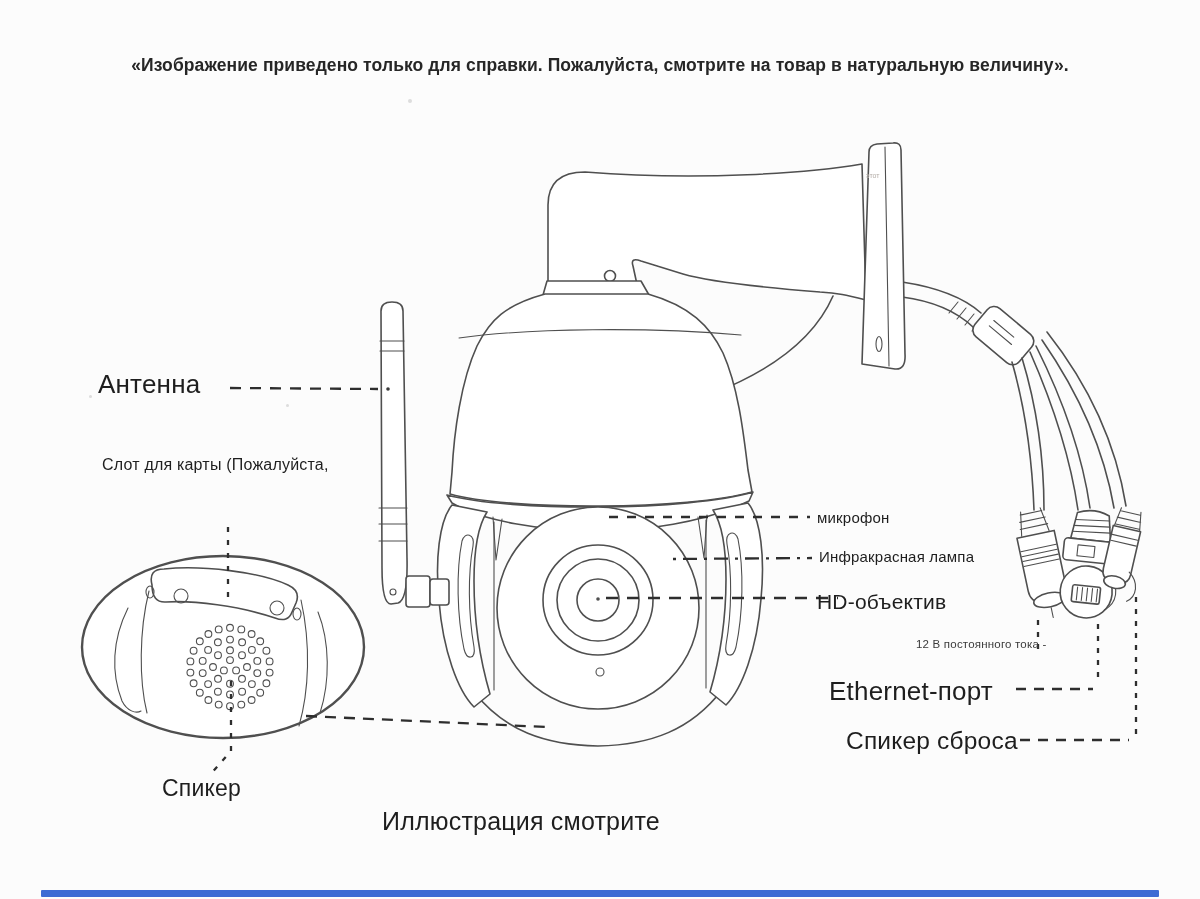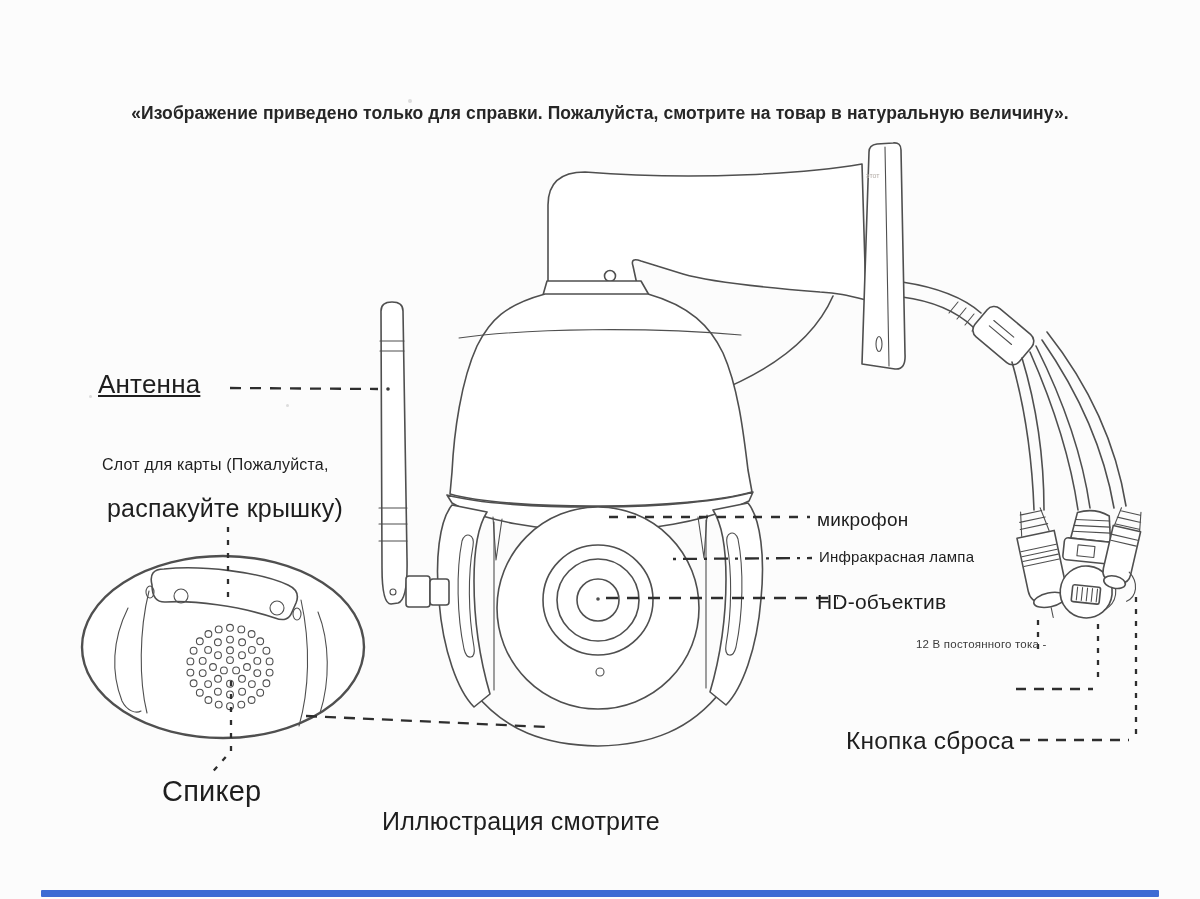--- a/index.html
+++ b/index.html
@@ -8,21 +8,21 @@
          font-family:"Liberation Sans", sans-serif; color:var(--text); }
   .stage { position:relative; width:1200px; height:899px; }
   svg { position:absolute; left:0; top:0; }
   .ln   { stroke:var(--ink); fill:none; stroke-width:1.6; stroke-linecap:round; stroke-linejoin:round; }
   .lnf  { stroke:var(--ink); fill:#ffffff; stroke-width:1.6; stroke-linejoin:round; }
   .thick{ stroke-width:2.4; }
   .thin { stroke-width:1.1; }
   .dash { stroke:var(--dash); fill:none; stroke-width:2.3; }
   .lbl  { position:absolute; white-space:nowrap; color:var(--text); font-weight:500; letter-spacing:.2px; }
   .disclaimer { position:absolute; top:55px; left:0; width:100%; text-align:center;
-                font-size:17.5px; font-weight:600; color:#262626; letter-spacing:.1px;margin-top:48px; }
+                font-size:17.5px; font-weight:600; color:#262626; letter-spacing:.1px; }
   .caption { font-size:25px; }
   .accent-bar { position:absolute; left:41px; right:41px; bottom:2px; height:7px; border-radius:1px; }
   .speck { position:absolute; border-radius:50%; background:#c2c2c2; opacity:.55; }
 </style>
 </head>
 <body style="background: rgb(252, 252, 252);">
 
 <div class="stage">
 
   <div class="disclaimer">«Изображение приведено только для справки. Пожалуйста, смотрите на товар в натуральную величину».</div>
@@ -232,29 +232,29 @@
       <line class="dash" x1="673" y1="559" x2="812" y2="558" stroke-dasharray="3 7 14 7"></line>
       <line class="dash" x1="606" y1="598" x2="838" y2="598" stroke-dasharray="12 9"></line>
       <line class="dash" x1="1038" y1="620" x2="1038" y2="653" stroke-dasharray="5 7"></line>
       <line class="dash" x1="1098" y1="624" x2="1098" y2="684" stroke-dasharray="5 7"></line>
       <line class="dash" x1="1016" y1="689" x2="1093" y2="689" stroke-dasharray="10 8"></line>
       <line class="dash" x1="1136" y1="597" x2="1136" y2="736" stroke-dasharray="5 7"></line>
       <line class="dash" x1="1020" y1="740" x2="1129" y2="740" stroke-dasharray="10 8"></line>
     </g>
   </svg>
 
-  <div class="lbl" style="left:98px; top:369px; font-size:26px;text-decoration:underline;">Антенна</div>
+  <div class="lbl" style="left:98px; top:369px; font-size:26px;">Антенна</div>
   <div class="lbl" style="left:102px; top:456px; font-size:16px;">Слот для карты (Пожалуйста,</div>
-  <div class="lbl" style="left:107px; top:494px; font-size:25px;">распакуйте крышку)</div>
-  <div class="lbl" style="left:817px; top:509px; font-size:19px;">микрофон</div>
+  <div class="lbl" style="left:817px; top:509px; font-size:15px;">микрофон</div>
   <div class="lbl" style="left:819px; top:548px; font-size:15px;">Инфракрасная лампа</div>
   <div class="lbl" style="left:817px; top:590px; font-size:21px;">HD-объектив</div>
   <div class="lbl" style="left:916px; top:638px; font-size:11.5px; color:#3a3a3a;text-align:center;">12 В постоянного тока -</div>
-  <div class="lbl" style="left:846px; top:727px; font-size:24.5px;">Кнопка сброса</div>
-  <div class="lbl" style="left:162px; top:775px; font-size:29px;">Спикер</div>
+  <div class="lbl" style="left:829px; top:676px; font-size:26px;">Ethernet-порт</div>
+  <div class="lbl" style="left:846px; top:727px; font-size:24.5px;">Спикер сброса</div>
+  <div class="lbl" style="left:162px; top:775px; font-size:23px;">Спикер</div>
   <div class="lbl caption" style="left:382px; top:807px;">Иллюстрация смотрите</div>
 
   <div class="speck" style="left:408px; top:99px; width:4px; height:4px;"></div>
   <div class="speck" style="left:89px; top:395px; width:3px; height:3px;"></div>
   <div class="speck" style="left:286px; top:404px; width:3px; height:3px;"></div>
 
   <div class="accent-bar" style="background: rgb(60, 107, 212);"></div>
 </div>
 
 </body></html>

